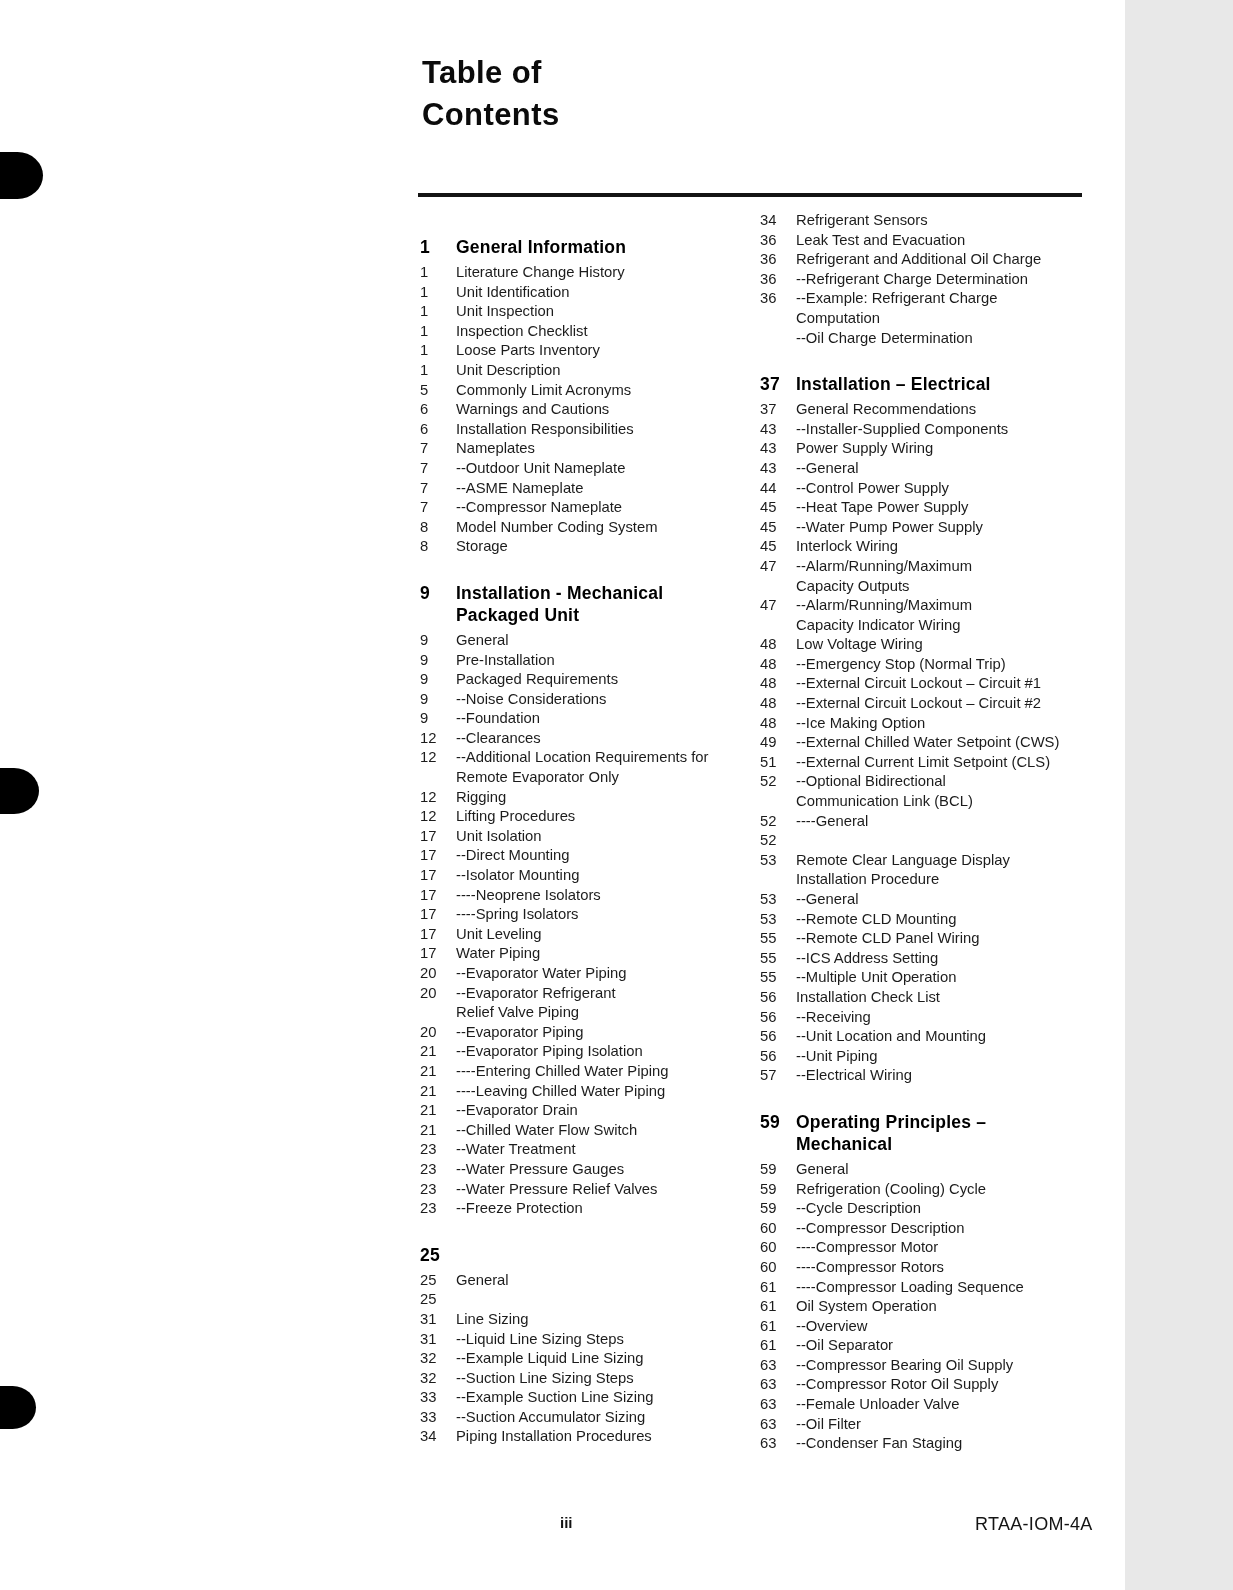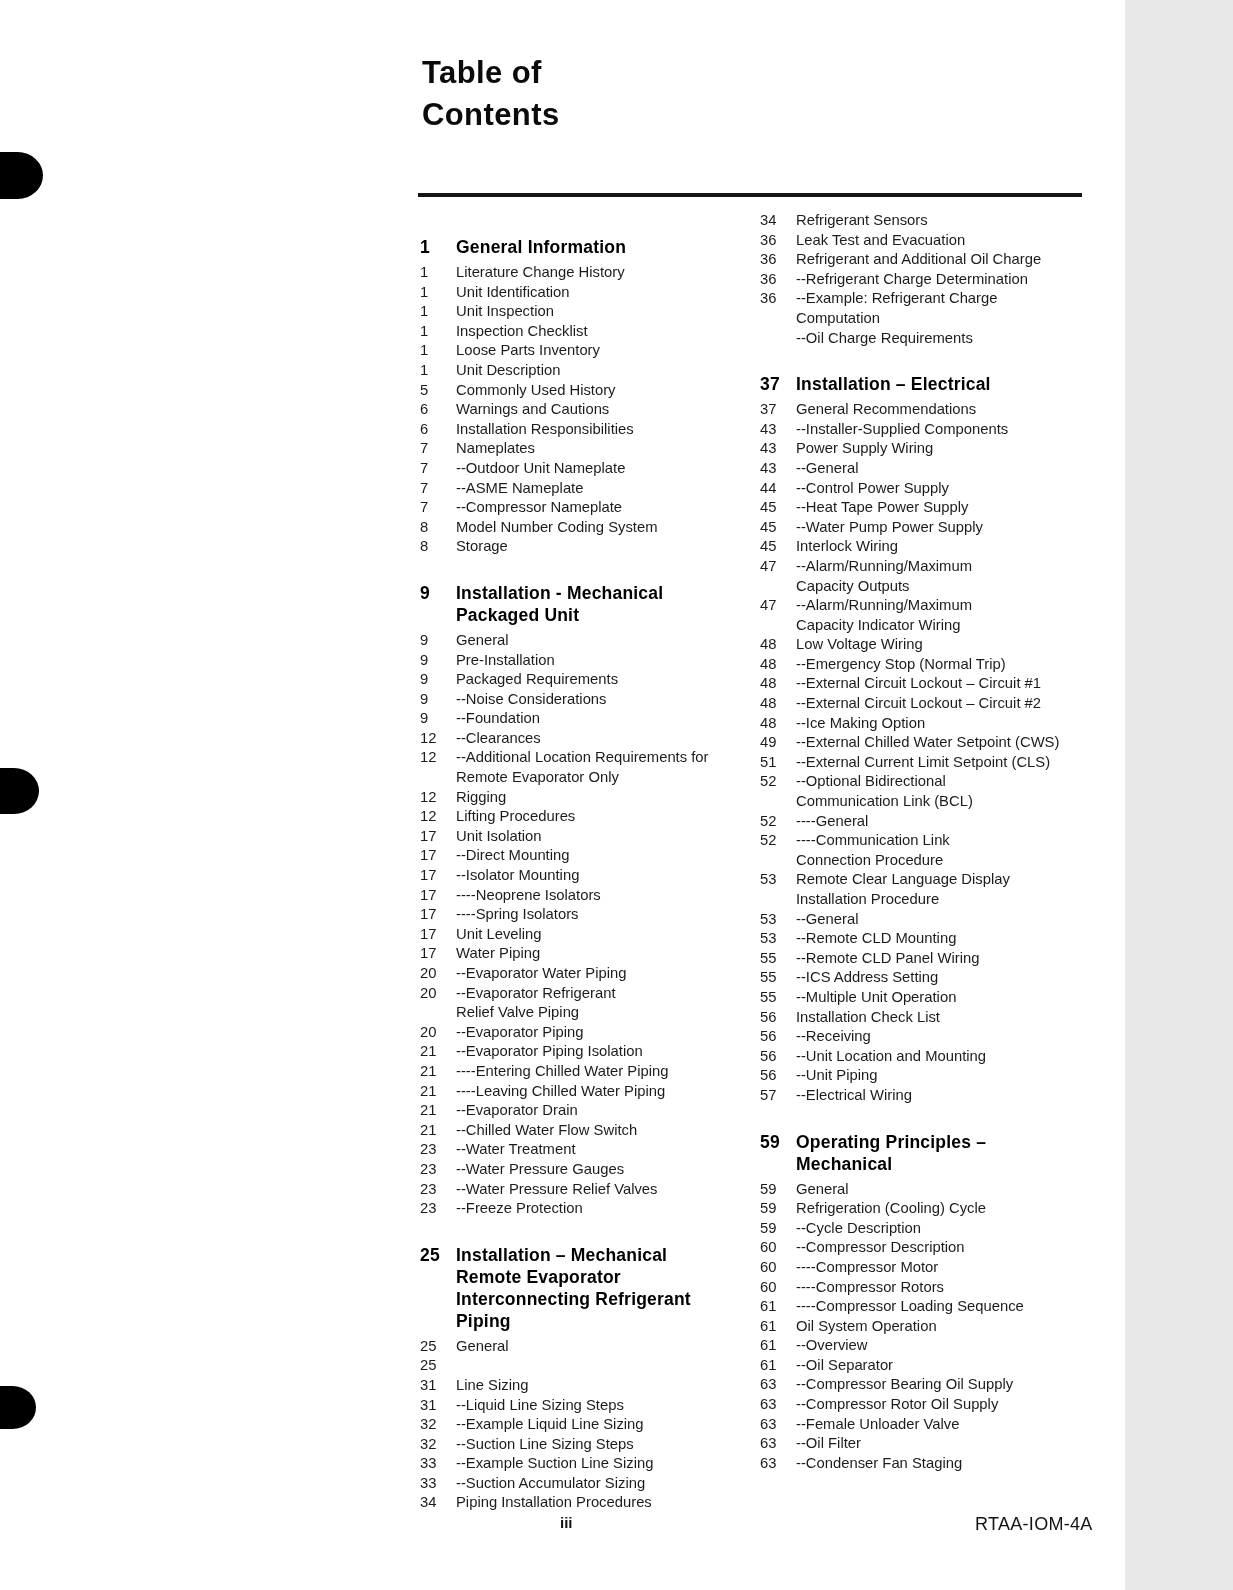--- a/index.html
+++ b/index.html
@@ -107,21 +107,21 @@
       </div>
       <div class="row">
         <span class="num">1</span>
         <span class="txt">
           <div>Unit Description</div>
         </span>
       </div>
       <div class="row">
         <span class="num">5</span>
         <span class="txt">
-          <div>Commonly Used History</div>
+          <div>Commonly Limit Acronyms</div>
         </span>
       </div>
       <div class="row">
         <span class="num">6</span>
         <span class="txt">
           <div>Warnings and Cautions</div>
         </span>
       </div>
       <div class="row">
         <span class="num">6</span>
@@ -337,26 +337,20 @@
         </span>
       </div>
       <div class="row">
         <span class="num">23</span>
         <span class="txt">
           <div>--Freeze Protection</div>
         </span>
       </div>
       <div class="row section">
         <span class="num">25</span>
-        <span class="txt">
-          <div>Installation – Mechanical</div>
-          <div>Remote Evaporator</div>
-          <div>Interconnecting Refrigerant</div>
-          <div>Piping</div>
-        </span>
       </div>
       <div class="row">
         <span class="num">25</span>
         <span class="txt">
           <div>General</div>
         </span>
       </div>
       <div class="row">
         <span class="num">25</span>
       </div>
@@ -431,21 +425,21 @@
       <div class="row">
         <span class="num">36</span>
         <span class="txt">
           <div>--Example: Refrigerant Charge</div>
           <div>Computation</div>
         </span>
       </div>
       <div class="row">
         <span class="num"></span>
         <span class="txt">
-          <div>--Oil Charge Requirements</div>
+          <div>--Oil Charge Determination</div>
         </span>
       </div>
       <div class="row section">
         <span class="num">37</span>
         <span class="txt">
           <div>Installation – Electrical</div>
         </span>
       </div>
       <div class="row">
         <span class="num">37</span>
@@ -559,24 +553,20 @@
         </span>
       </div>
       <div class="row">
         <span class="num">52</span>
         <span class="txt">
           <div>----General</div>
         </span>
       </div>
       <div class="row">
         <span class="num">52</span>
-        <span class="txt">
-          <div>----Communication Link</div>
-          <div>Connection Procedure</div>
-        </span>
       </div>
       <div class="row">
         <span class="num">53</span>
         <span class="txt">
           <div>Remote Clear Language Display</div>
           <div>Installation Procedure</div>
         </span>
       </div>
       <div class="row">
         <span class="num">53</span>

